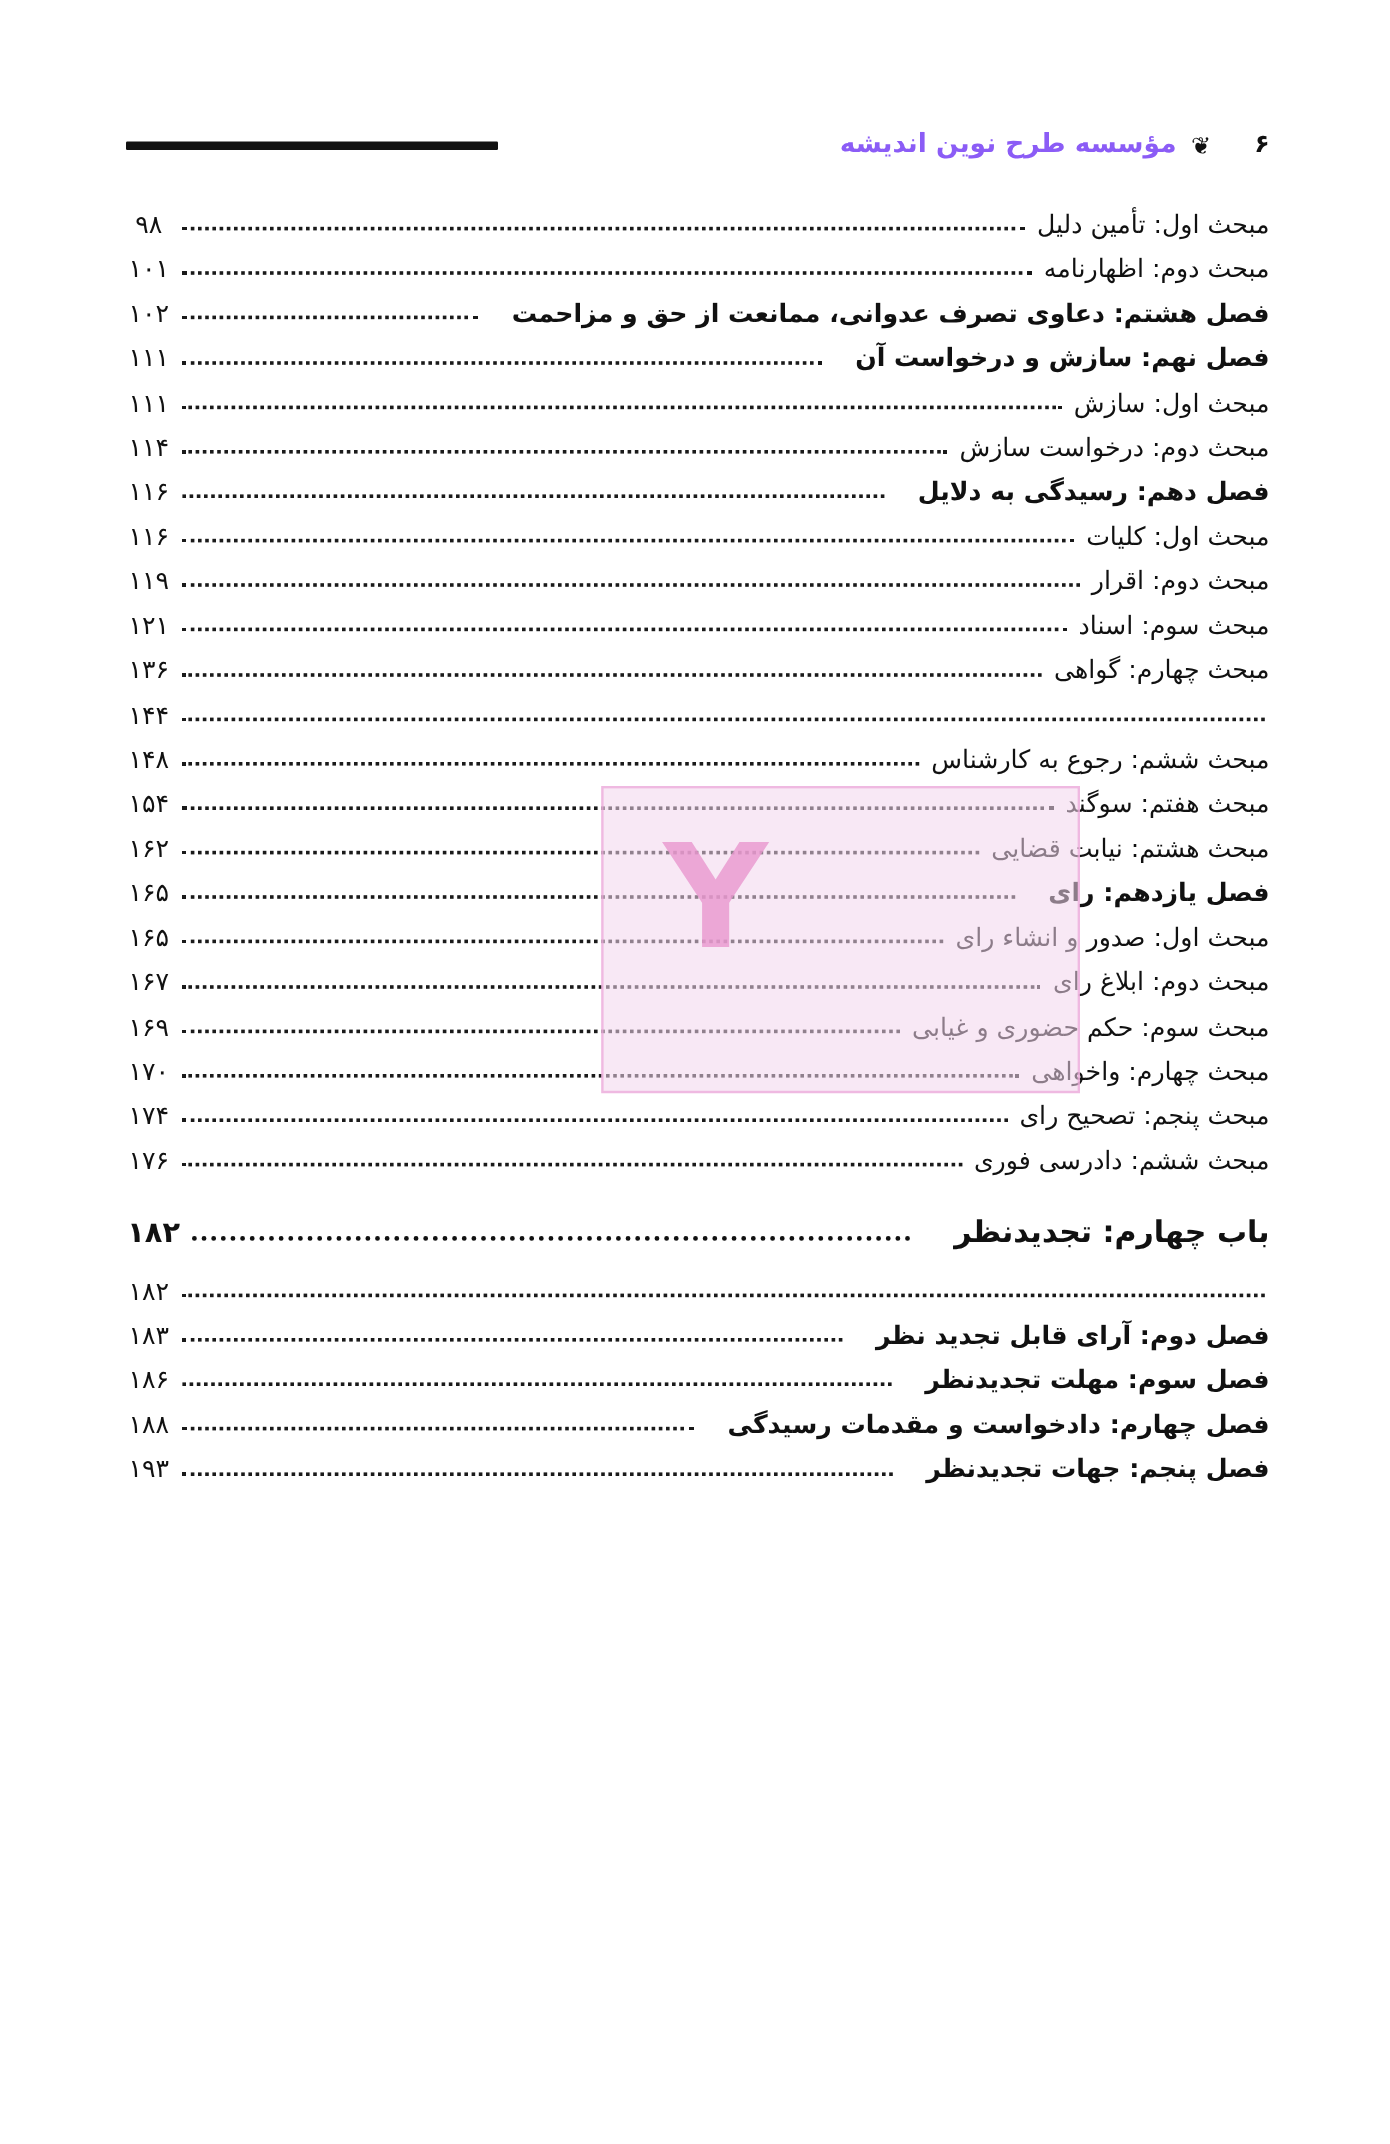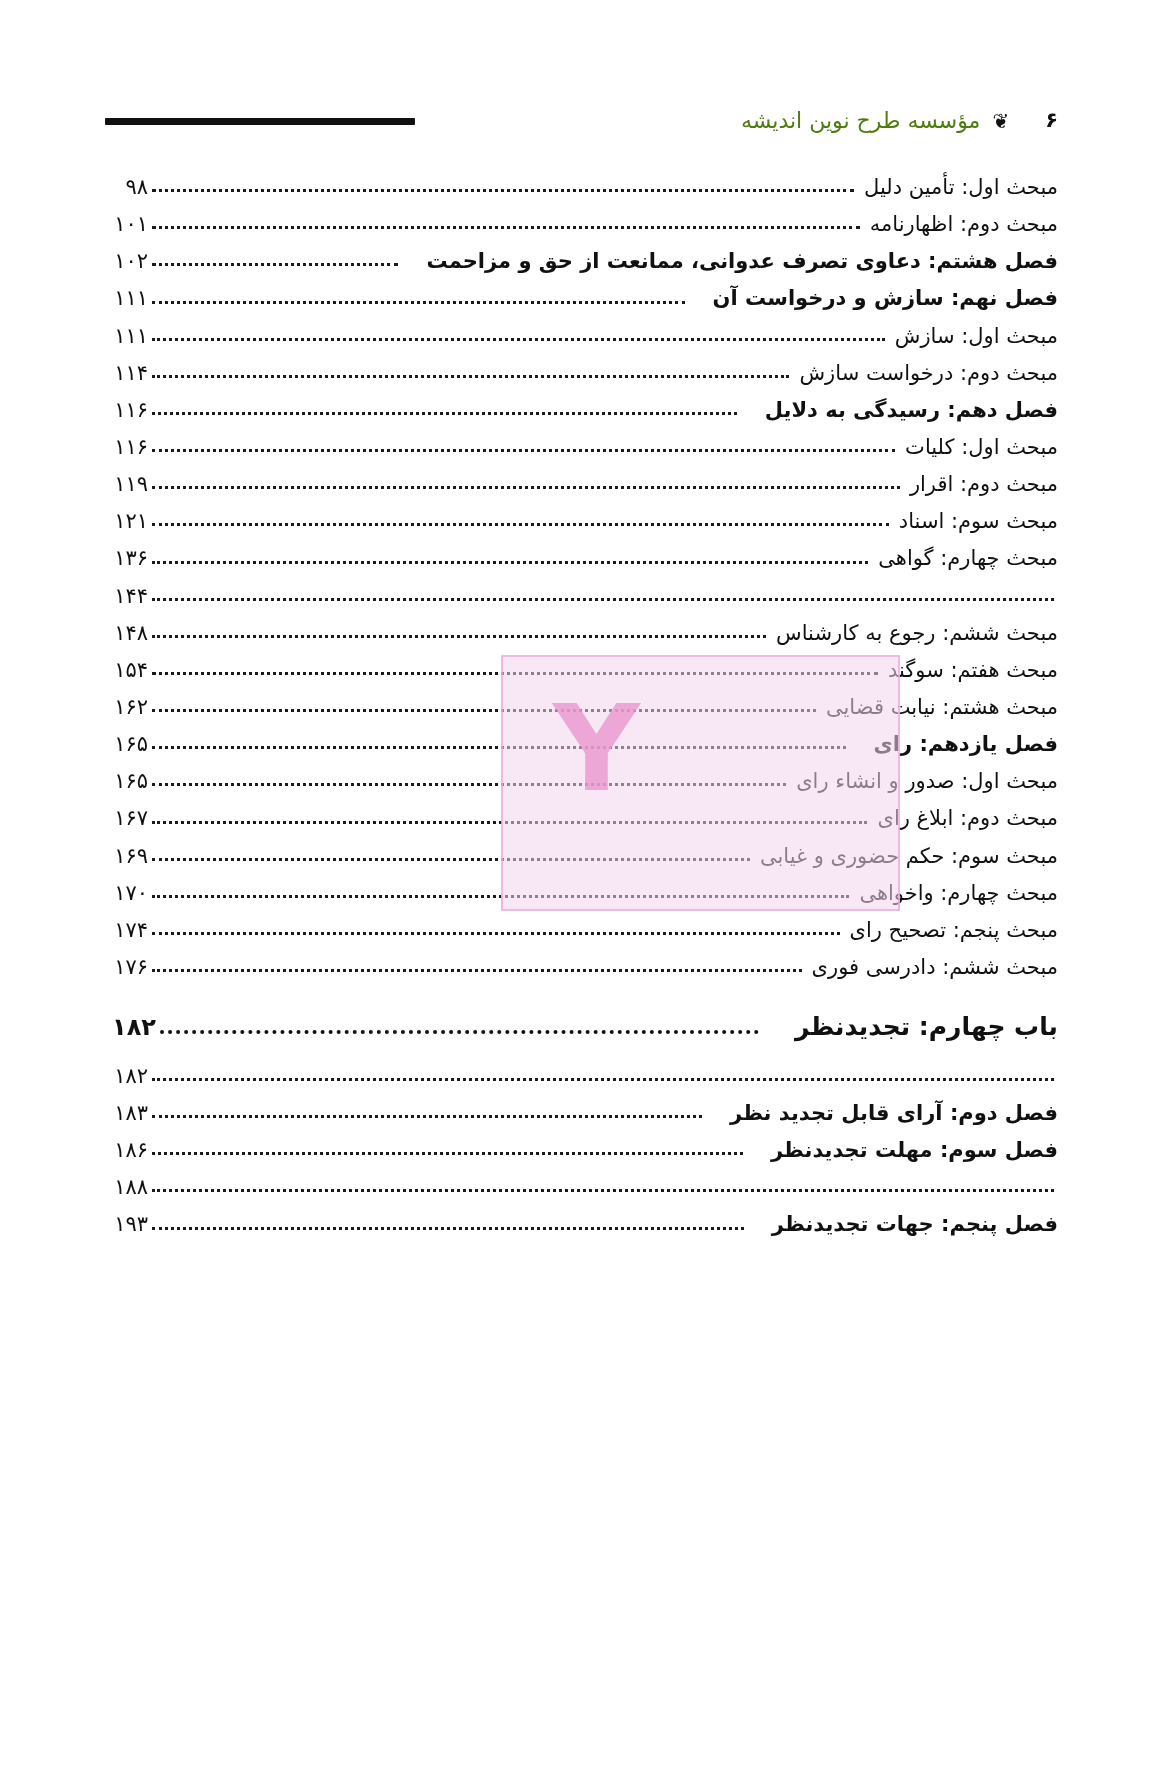--- a/index.html
+++ b/index.html
@@ -35,22 +35,22 @@
   }
   .header-page-number {
     font-size: 21px;
     font-weight: bold;
     color: #111;
     margin-left: 26px;
     letter-spacing: 0;
   }
   .header-title {
     font-size: 22px;
-    font-weight: normal;
-    color: #4d7c0f;
+    font-weight: bold;
+    color: #8b5cf6;
     white-space: nowrap;
   }
   .header-ornament {
     display: inline-block;
     margin: 0 10px 0 12px;
     font-size: 20px;
     color: #111;
     transform: translateY(1px);
   }
   .header-rule {
@@ -89,21 +89,21 @@
     border-bottom: 3px dotted #1a1a1a;
     transform: translateY(-7px);
     min-width: 18px;
     margin: 0 4px;
   }
   .toc-page {
     font-size: 21px;
     color: #111;
     white-space: nowrap;
     min-width: 48px;
-    text-align: right;
+    text-align: center;
     letter-spacing: 0.5px;
   }
 
   
   .lvl-chapter .toc-label { font-weight: bold; margin-left: 18px; }
   .lvl-section .toc-label { font-weight: normal; text-align: right; }
 
   .lvl-part {
     margin-top: 34px;
     margin-bottom: 22px;
@@ -292,20 +292,21 @@
         <span class="toc-label">فصل دوم: آرای قابل تجدید نظر</span>
         <span class="toc-leader"></span>
         <span class="toc-page">۱۸۳</span>
       </div>
       <div class="toc-row lvl-chapter">
         <span class="toc-label">فصل سوم: مهلت تجدیدنظر</span>
         <span class="toc-leader"></span>
         <span class="toc-page">۱۸۶</span>
       </div>
       <div class="toc-row lvl-chapter">
+        <span class="toc-label">فصل چهارم: دادخواست و مقدمات رسیدگی</span>
         <span class="toc-leader"></span>
         <span class="toc-page">۱۸۸</span>
       </div>
       <div class="toc-row lvl-chapter">
         <span class="toc-label">فصل پنجم: جهات تجدیدنظر</span>
         <span class="toc-leader"></span>
         <span class="toc-page">۱۹۳</span>
       </div>
     </div>
 

